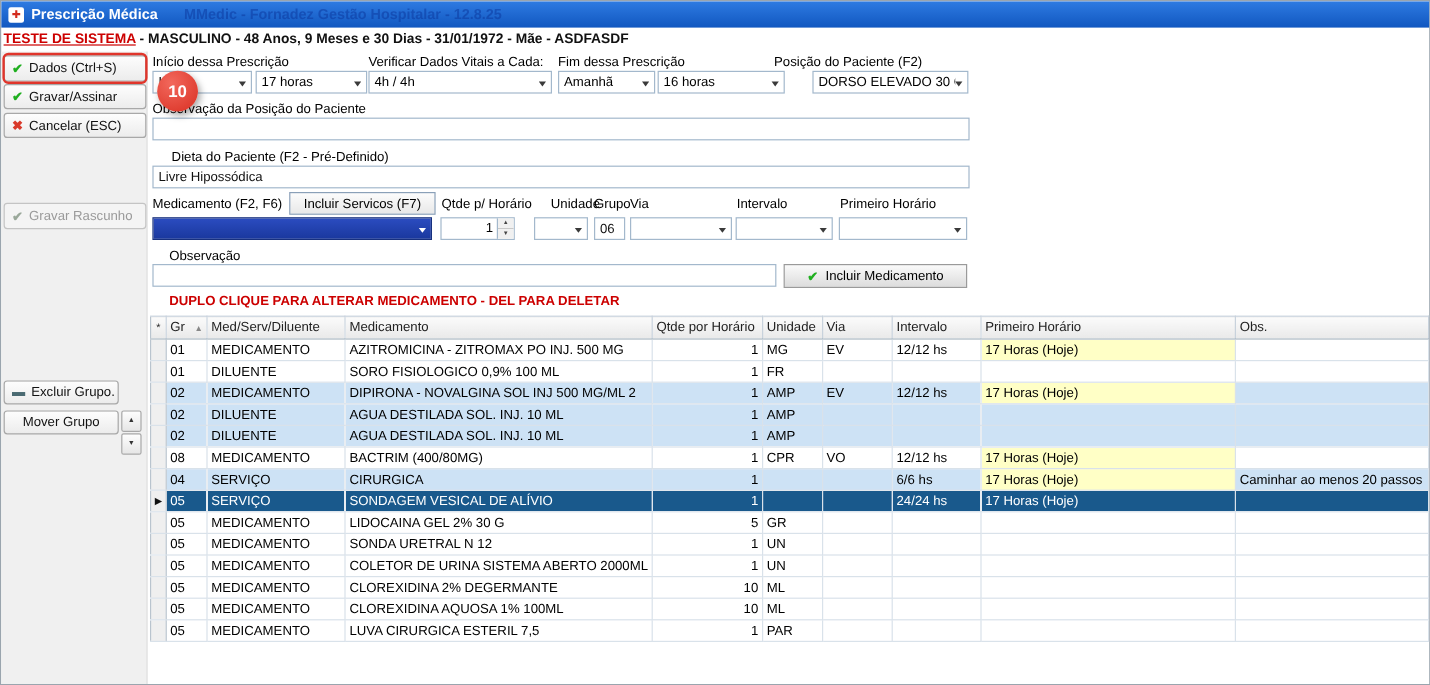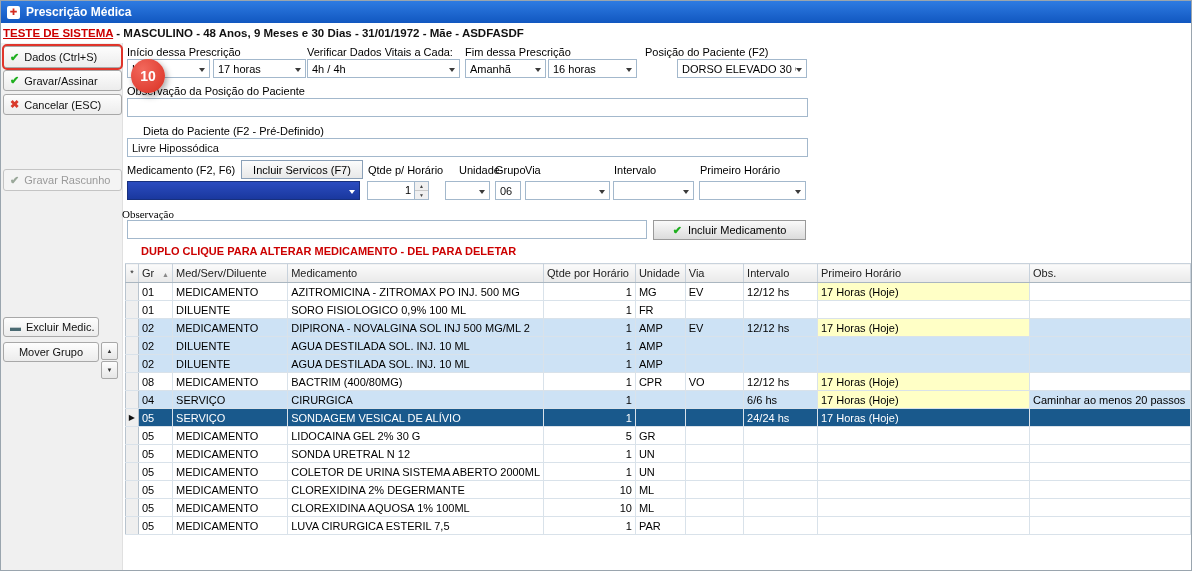--- a/index.html
+++ b/index.html
@@ -85,20 +85,21 @@
   .r-sel .c-tipo { color:#fff !important; }
 </style>
 </head>
 <body>
 
 <div id="app">
 
   <div class="abs titlebar">
     <span class="app-icon">✚</span>
     <span class="win-title">Prescrição Médica</span>
+    <span class="win-subtitle">MMedic - Fornadez Gestão Hospitalar - 12.8.25</span>
   </div>
 
   <div class="abs pat-header">
     <span class="sys">TESTE DE SISTEMA</span><span class="info"> - MASCULINO - 48 Anos, 9 Meses e 30 Dias - 31/01/1972 - Mãe - ASDFASDF</span>
   </div>
 
   <div class="abs side-panel"></div>
 
   <div class="pushbtn" style="left:2px;top:45px;width:119px;height:22px;">
     <span class="ic ic-check">✔</span>
@@ -111,21 +112,21 @@
   <div class="pushbtn" style="left:2px;top:93px;width:119px;height:21px;">
     <span class="ic ic-cross">✖</span>
     <span>Cancelar (ESC)</span>
   </div>
   <div class="pushbtn btn-disabled" style="left:2px;top:168px;width:119px;height:22px;">
     <span class="ic ic-check-gray">✔</span>
     <span>Gravar Rascunho</span>
   </div>
   <div class="pushbtn" style="left:2px;top:316px;width:96px;height:20px;">
     <span class="ic ic-minus">▬</span>
-    <span>Excluir Medic.</span>
+    <span>Excluir Grupo.</span>
   </div>
   <div class="pushbtn" style="left:2px;top:341px;width:96px;height:20px;justify-content:center;">
     <span>Mover Grupo</span>
   </div>
   <div class="mini-btn" style="left:100px;top:341px;">
     <span>▲</span>
   </div>
   <div class="mini-btn" style="left:100px;top:360px;">
     <span>▼</span>
   </div>
@@ -147,21 +148,21 @@
     <span class="carr"></span>
   </div>
   <div class="combo" style="left:306px;top:58px;width:153px;">
     <span class="cv">4h / 4h</span>
     <span class="carr"></span>
   </div>
   <div class="combo" style="left:464px;top:58px;width:81px;">
     <span class="cv">Amanhã</span>
     <span class="carr"></span>
   </div>
-  <div class="combo" style="left:547px;top:58px;width:89px;">
+  <div class="combo" style="left:547px;top:58px;width:106px;">
     <span class="cv">16 horas</span>
     <span class="carr"></span>
   </div>
   <div class="combo" style="left:676px;top:58px;width:130px;">
     <span class="cv">DORSO ELEVADO 30 G</span>
     <span class="carr"></span>
   </div>
 
   <div class="lbl" style="left:126px;top:84px;">Observação da Posição do Paciente</div>
   <input class="tin" style="left: 126px; top: 97px; width: 681px;" value="">
@@ -202,21 +203,21 @@
   </div>
   <div class="combo" style="left:612px;top:180px;width:81px;">
     <span class="cv"></span>
     <span class="carr"></span>
   </div>
   <div class="combo" style="left:698px;top:180px;width:107px;">
     <span class="cv"></span>
     <span class="carr"></span>
   </div>
 
-  <div class="lbl" style="left:121px;top:207px;font-family:Liberation Serif, serif;">Observação</div>
+  <div class="lbl" style="left:140px;top:207px;">Observação</div>
   <input class="tin" style="left: 126px; top: 219px; width: 520px;" value="">
   <div class="bigbtn" style="left:652px;top:219px;width:153px;">
     <span class="ic ic-check">✔</span>
     <span>Incluir Medicamento</span>
   </div>
 
   <div class="hint" style="left:140px;top:244px;">DUPLO CLIQUE PARA ALTERAR MEDICAMENTO - DEL PARA DELETAR</div>
 
   <div class="abs grid-wrap">
     <table class="grid">

